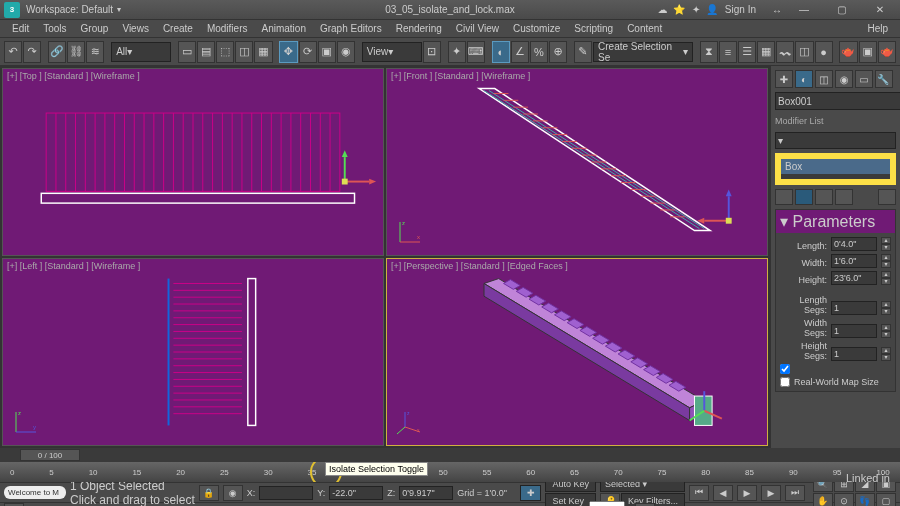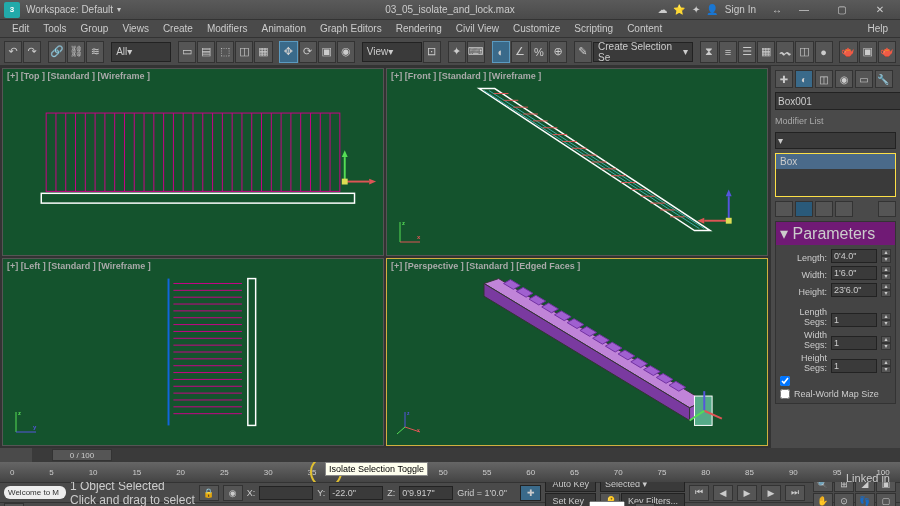--- a/index.html
+++ b/index.html
@@ -14,51 +14,51 @@
 .menubar { height:18px; background:#4a4a4a; display:flex; align-items:center; padding:0 6px; gap:2px; border-bottom:1px solid #333; }
 .menubar span { padding:2px 6px; cursor:pointer; font-size:10px; }
 .menubar .help { margin-left:auto; }
 .toolbar { height:28px; background:#4a4a4a; display:flex; align-items:center; padding:2px 4px; gap:1px; border-bottom:1px solid #333; }
 .tbtn { width:22px; height:22px; background:#555; border:1px solid #333; display:flex; align-items:center; justify-content:center; font-size:11px; cursor:pointer; }
 .tbtn.active { background:#3a6a8a; border-color:#5a9ac0; }
 .tsel { height:20px; background:#3a3a3a; border:1px solid #222; padding:0 4px; min-width:60px; display:flex; align-items:center; }
 .tsep { width:6px; }
 .main { display:flex; height:382px; }
 .viewports { flex:1; display:grid; grid-template-columns:1fr 1fr; grid-template-rows:1fr 1fr; gap:2px; padding:2px; background:#333; }
-.vp { background:#14532d; border:1px solid #555; position:relative; overflow:hidden;font-weight:bold; }
+.vp { background:#701a75; border:1px solid #555; position:relative; overflow:hidden; }
 .vp.sel { border:1px solid #d0b040; }
 .vplabel { position:absolute; top:2px; left:4px; font-size:9px; color:#aaa; z-index:10; }
 .gizmo { position:absolute; width:30px; height:30px; z-index:5; }
 .gizmo.bl { bottom:8px; left:8px; }
 .gizmo svg { width:100%; height:100%; }
 .cmdpanel { width:130px; background:#4a4a4a; border-left:1px solid #333; padding:4px; display:flex; flex-direction:column; gap:4px; }
 .cptabs { display:flex; gap:2px; }
 .cptab { width:18px; height:18px; background:#555; border:1px solid #333; display:flex; align-items:center; justify-content:center; font-size:10px; cursor:pointer; }
 .cptab.active { background:#3a6a8a; }
 .cpname { display:flex; gap:2px; }
 .cpname input { flex:1; background:#3a3a3a; border:1px solid #222; color:#ccc; padding:2px; font-size:10px; }
 .cpname .sw { width:14px; height:18px; background:#c06080; }
 .cplbl { font-size:9px; color:#aaa; padding:2px 0; }
 .cpfield { background:#3a3a3a; border:1px solid #222; padding:2px; font-size:10px; }
-.cpstack { background:#3a3a3a; border:1px solid #fde047; height:44px; }
+.cpstack { background:#3a3a3a; border:6px solid #fde047; height:32px; }
 .cpstack .item { background:#4a6a8a; padding:2px 4px; font-size:10px; }
 .cpbtns { display:flex; gap:2px; }
 .cpbtns .b { width:18px; height:16px; background:#555; border:1px solid #333; }
 .cpbtns .b.on { background:#2a5a7a; }
 .rollout { background:#444; border:1px solid #333; }
 .rhead { background:#701a75; padding:2px 4px; font-size:16px; cursor:pointer; }
 .rbody { padding:4px; display:flex; flex-direction:column; gap:3px; }
 .prow { display:flex; align-items:flex-end; gap:4px; font-size:9px; }
 .prow label { flex:1; text-align:right; }
 .prow input { width:46px; background:#3a3a3a; border:1px solid #222; color:#ccc; font-size:9px; padding:1px 2px; }
 .prow .spin { display:flex; flex-direction:column; gap:0; }
 .prow .spin span { width:10px; height:7px; background:#555; border:1px solid #333; font-size:6px; text-align:center; line-height:5px; }
 .chk { display:flex; align-items:center; gap:4px; font-size:9px; }
 .chk input { width:10px; height:10px; }
-.timeslider { height:14px; background:#3a3a3a; display:flex; align-items:center; padding:0 20px; position:relative;margin-left:32px; }
+.timeslider { height:14px; background:#3a3a3a; display:flex; align-items:center; padding:0 20px; position:relative; }
 .tsblock { position:absolute; left:20px; width:60px; height:12px; background:#555; border:1px solid #333; font-size:8px; display:flex; align-items:center; justify-content:center; }
 .trackbar { height:20px; background:linear-gradient(#666,#444); display:flex; align-items:center; padding:0 10px; position:relative; overflow:hidden; }
 .ticks { display:flex; flex:1; justify-content:space-between; font-size:8px; color:#ccc; }
 .watermark { position:absolute; color:#fff; font-size:12px; opacity:.5; left:150px; }
 .highlight { position:absolute; left:310px; top:-6px; width:32px; height:32px; border:2px solid #e0c030; border-radius:50%; z-index:20; }
 .tooltip { position:absolute; left:325px; top:0px; background:#ffe; color:#000; border:1px solid #888; padding:1px 3px; font-size:9px; z-index:21; }
 .status { height:20px; background:#4a4a4a; display:flex; align-items:center; padding:0 4px; gap:4px; border-top:1px solid #333; font-size:9px; }
 .status input { background:#3a3a3a; border:1px solid #222; color:#ccc; font-size:9px; padding:1px 2px; width:54px; }
 .status .msg { background:#eee; color:#333; padding:2px 4px; width:62px; font-size:8px;border-radius:6px; }
 .pbtn { width:20px; height:16px; background:#555; border:1px solid #333; display:flex; align-items:center; justify-content:center; font-size:9px; cursor:pointer; }

